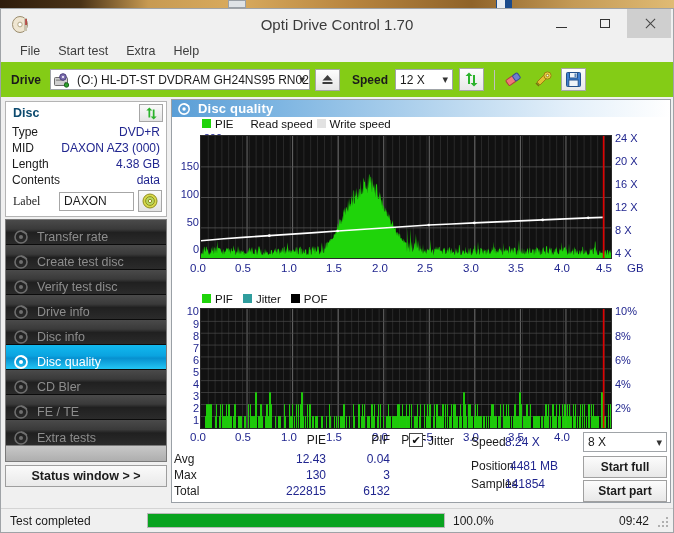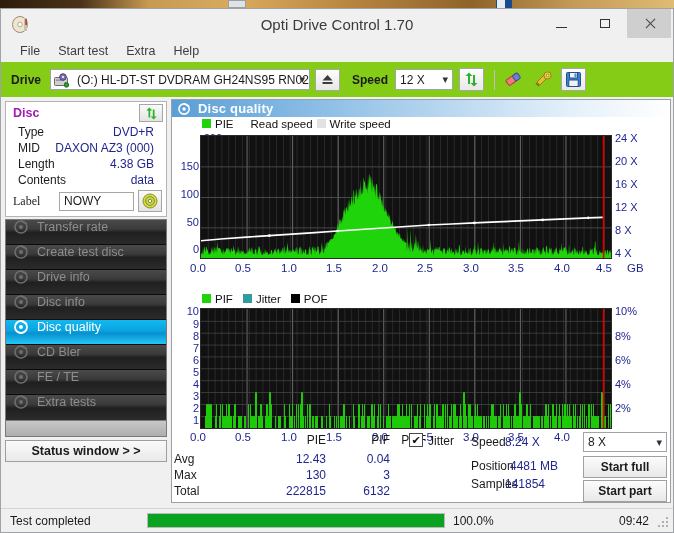--- a/index.html
+++ b/index.html
@@ -72,40 +72,40 @@
   .tb-sep { width:1px; height:20px; background:#c0c0c0; margin-left:10px; }
 
   
   #content { position:absolute; left:0; top:88px; width:674px; height:409px; }
 
   
   #left { position:absolute; left:4px; top:4px; width:162px; height:402px; }
   #disc-box { border:1px solid #b4b4b4; background:#fff; }
   #disc-head { height:22px; display:flex; align-items:center;
     justify-content:space-between; padding:0 3px 0 7px; }
-  #disc-head .t { font-size:12.5px; font-weight:bold; color:#a21caf; }
+  #disc-head .t { font-size:12.5px; font-weight:bold; color:#0c4a6e; }
   #disc-refresh { width:24px; height:18px; border:1px solid #a6a6a6;
     background:linear-gradient(#fafafa,#e4e4e4); display:flex;
     align-items:center; justify-content:center; }
-  .disc-row { display:flex; justify-content:space-between; padding:0 12px;
+  .disc-row { display:flex; justify-content:space-between; padding:0 6px;
     height:16px; align-items:center; }
   .disc-row .k { font-size:12px; color:#1b1b1b; }
   .disc-row .v { font-size:12px; color:#21268f; }
   #label-row { display:flex; align-items:center; padding:2px 4px 4px 7px;
     gap:4px; }
   #label-row .k { font-size:12px; color:#1b1b1b; width:42px;font-family:Liberation Serif, serif; }
   #label-input { flex:1; height:19px; border:1px solid #a6a6a6; background:#fff;
     font-size:12px; color:#1b1b1b; padding-left:4px; display:flex;
     align-items:center; }
   #label-cd { width:24px; height:22px; border:1px solid #a6a6a6;
     background:linear-gradient(#fafafa,#e4e4e4); display:flex;
     align-items:center; justify-content:center; }
 
   #navlist { margin-top:2px; border:1px solid #7a7a7a; }
-  .nav-item { height:25px; display:flex; align-items:flex-start; gap:7px;
+  .nav-item { height:25px; display:flex; align-items:flex-end; gap:7px;
     padding-left:8px; border-bottom:1px solid #0b0b0b;
     background:linear-gradient(#4a4a4a 0%,#3a3a3a 38%,#202020 52%,#2b2b2b 100%);
     color:#8d8d8d; font-size:12.5px; cursor:default; }
   .nav-item.sel {
     background:linear-gradient(#12b9ef 0%,#0aa3e0 45%,#0790cf 55%,#23c6f5 100%);
     color:#fff; }
   .nav-ic { width:16px; height:14px; flex:0 0 16px; }
   #navfoot { height:16px; background:linear-gradient(#c8c8c8,#aeaeae);
     border:1px solid #7a7a7a; border-top:none; }
   #status-win { margin-top:3px; height:22px; border:1px solid #9e9e9e;
@@ -298,21 +298,21 @@
           <span class="k">Length</span>
           <span class="v">4.38 GB</span>
         </div>
         <div class="disc-row">
           <span class="k">Contents</span>
           <span class="v">data</span>
         </div>
 
         <div id="label-row">
           <span class="k">Label</span>
-          <div id="label-input">NOWY</div>
+          <div id="label-input">DAXON</div>
           <div id="label-cd">
             <svg width="16" height="16" viewBox="0 0 16 16">
               <circle cx="8" cy="8" r="7" fill="#d8d84a" stroke="#8f8f20"></circle>
               <circle cx="8" cy="8" r="4.4" fill="#b8d860" stroke="#8f8f20"></circle>
               <circle cx="8" cy="8" r="1.7" fill="#fafae0" stroke="#8f8f20"></circle>
             </svg>
           </div>
         </div>
       </div>
 
@@ -329,20 +329,30 @@
         </div>
         <div class="nav-item">
           <span class="nav-ic">
             <svg width="15" height="14" viewBox="0 0 15 14">
                 <circle cx="7" cy="7" r="6" fill="none" stroke="#6e6e6e" stroke-width="1.6"></circle>
                 <circle cx="7" cy="7" r="2" fill="#6e6e6e"></circle>
                 <path d="M7 1 L13 4" stroke="#6e6e6e" stroke-width="1.4"></path>
               </svg>
           </span>
           <span>Create test disc</span>
+        </div>
+        <div class="nav-item">
+          <span class="nav-ic">
+            <svg width="15" height="14" viewBox="0 0 15 14">
+                <circle cx="7" cy="7" r="6" fill="none" stroke="#6e6e6e" stroke-width="1.6"></circle>
+                <circle cx="7" cy="7" r="2" fill="#6e6e6e"></circle>
+                <path d="M7 1 L13 4" stroke="#6e6e6e" stroke-width="1.4"></path>
+              </svg>
+          </span>
+          <span>Verify test disc</span>
         </div>
         <div class="nav-item">
           <span class="nav-ic">
             <svg width="15" height="14" viewBox="0 0 15 14">
                 <circle cx="7" cy="7" r="6" fill="none" stroke="#6e6e6e" stroke-width="1.6"></circle>
                 <circle cx="7" cy="7" r="2" fill="#6e6e6e"></circle>
                 <path d="M7 1 L13 4" stroke="#6e6e6e" stroke-width="1.4"></path>
               </svg>
           </span>
           <span>Drive info</span>

